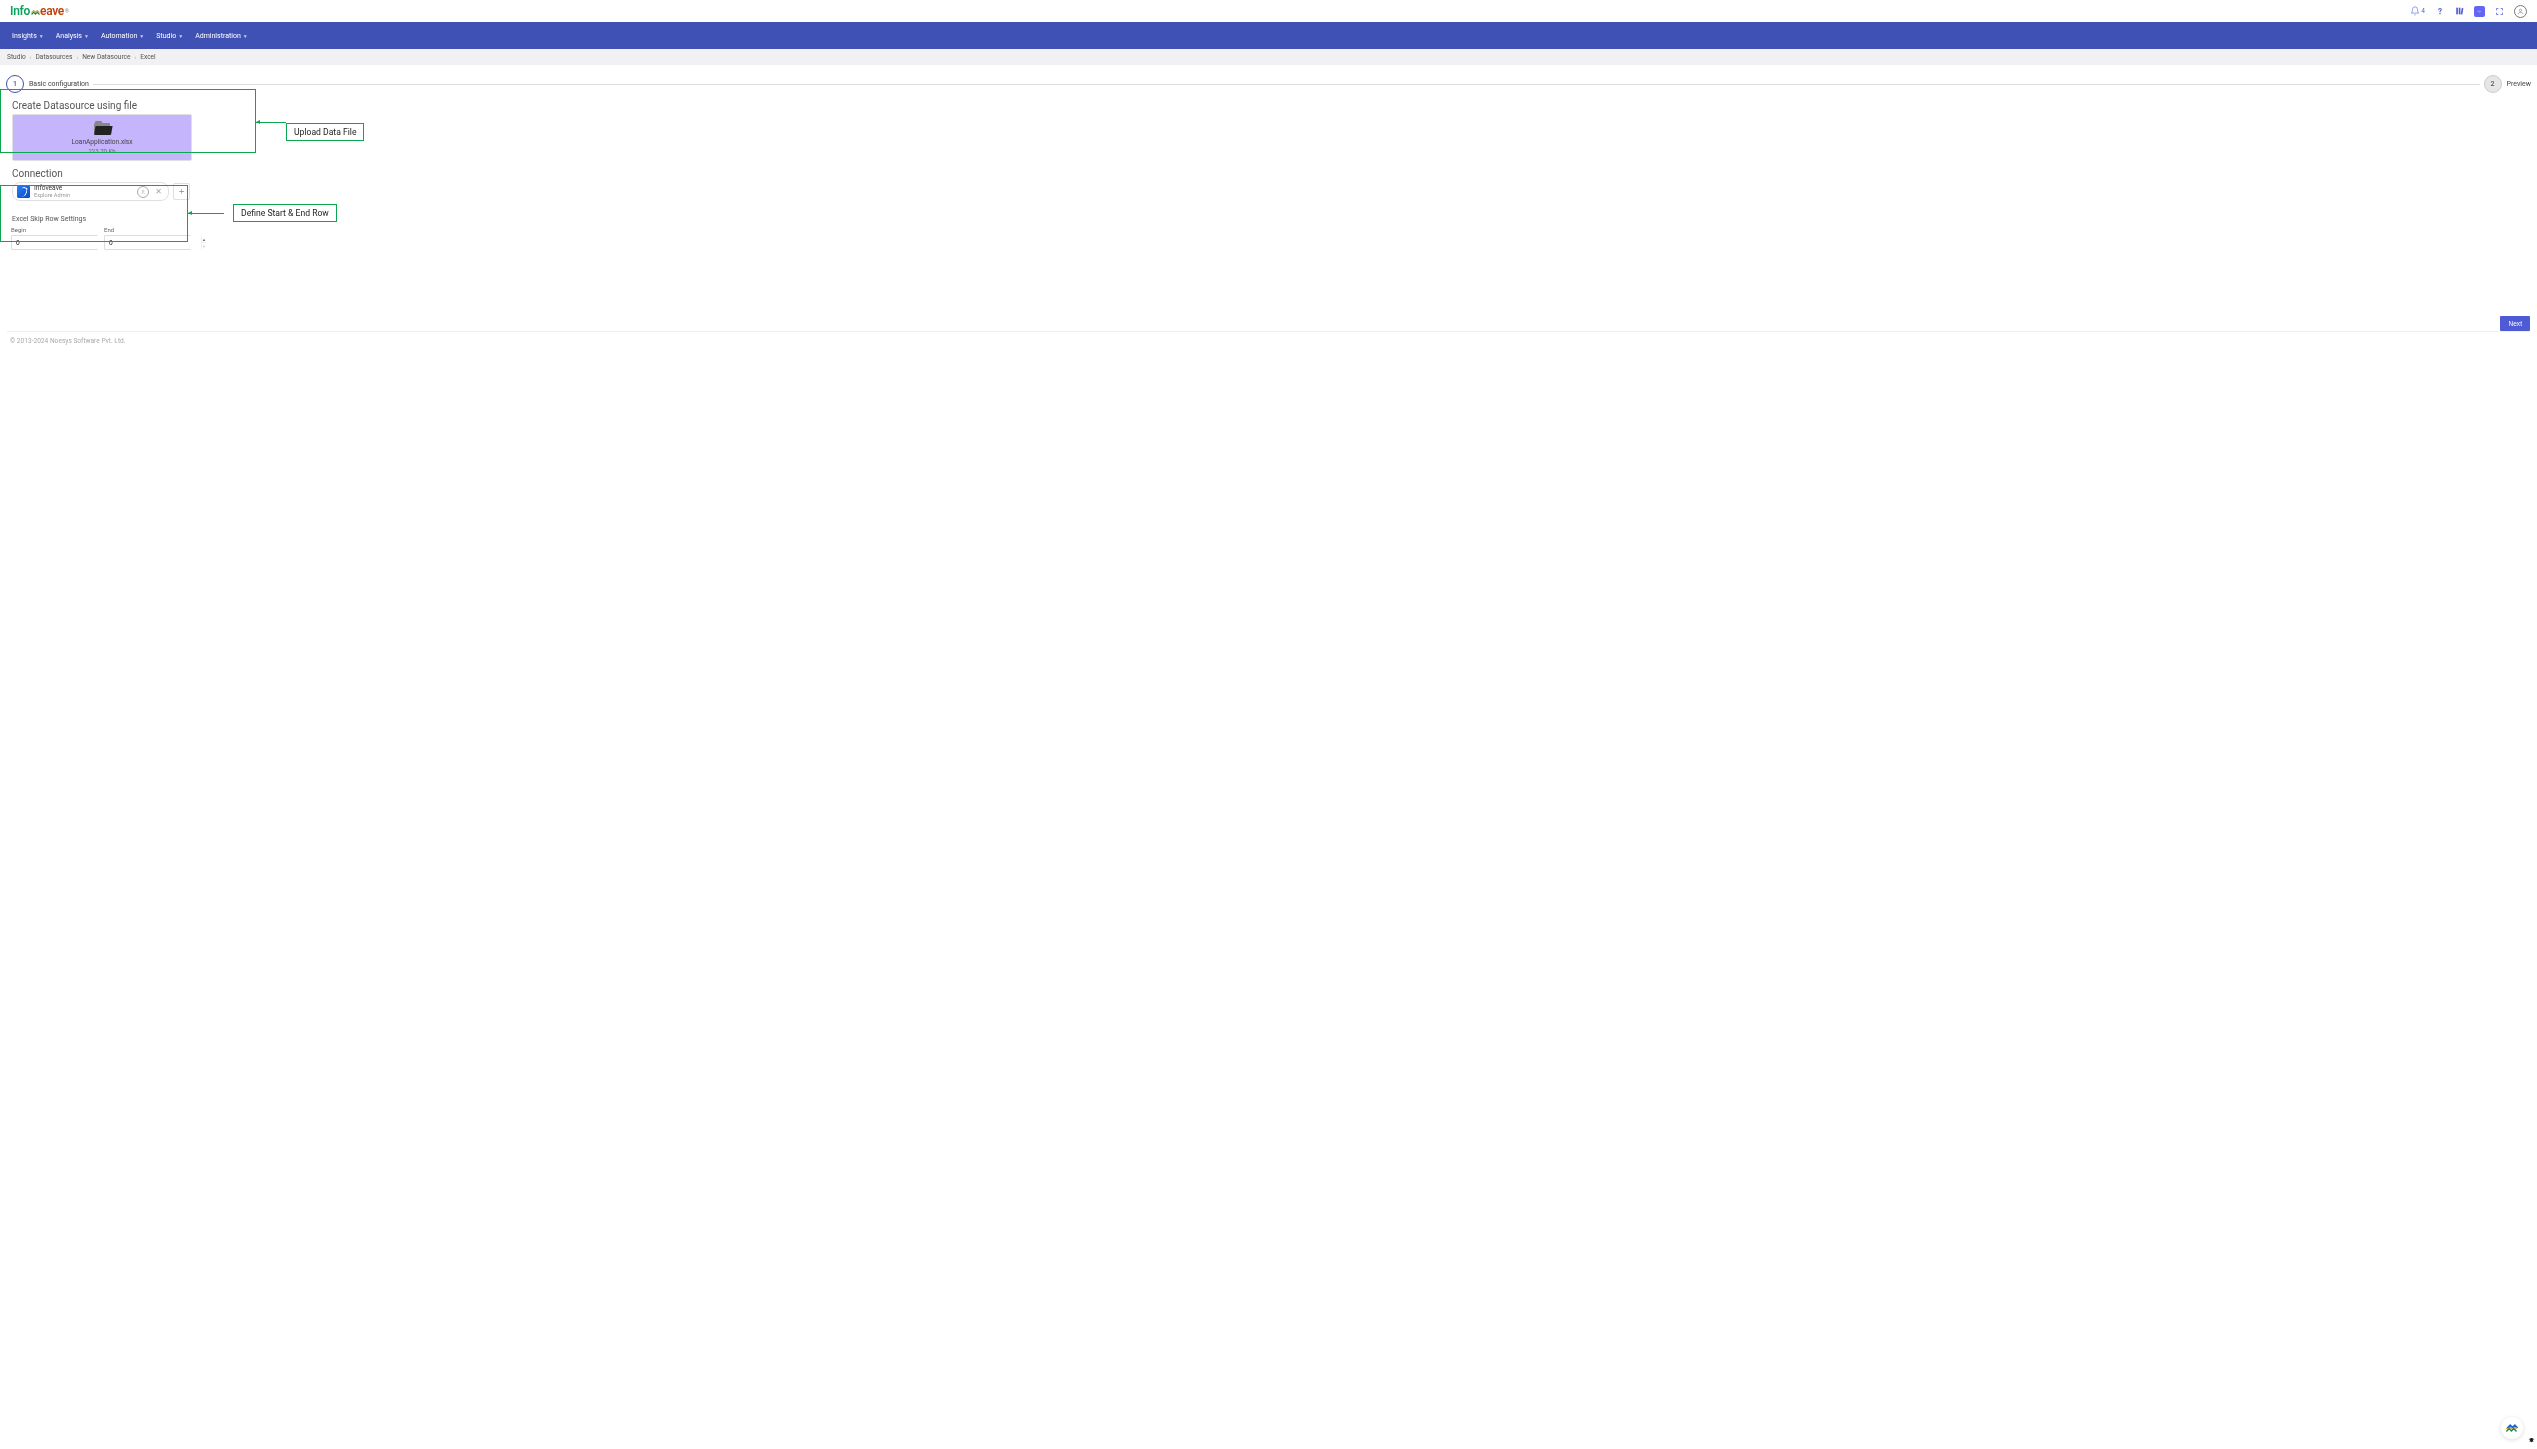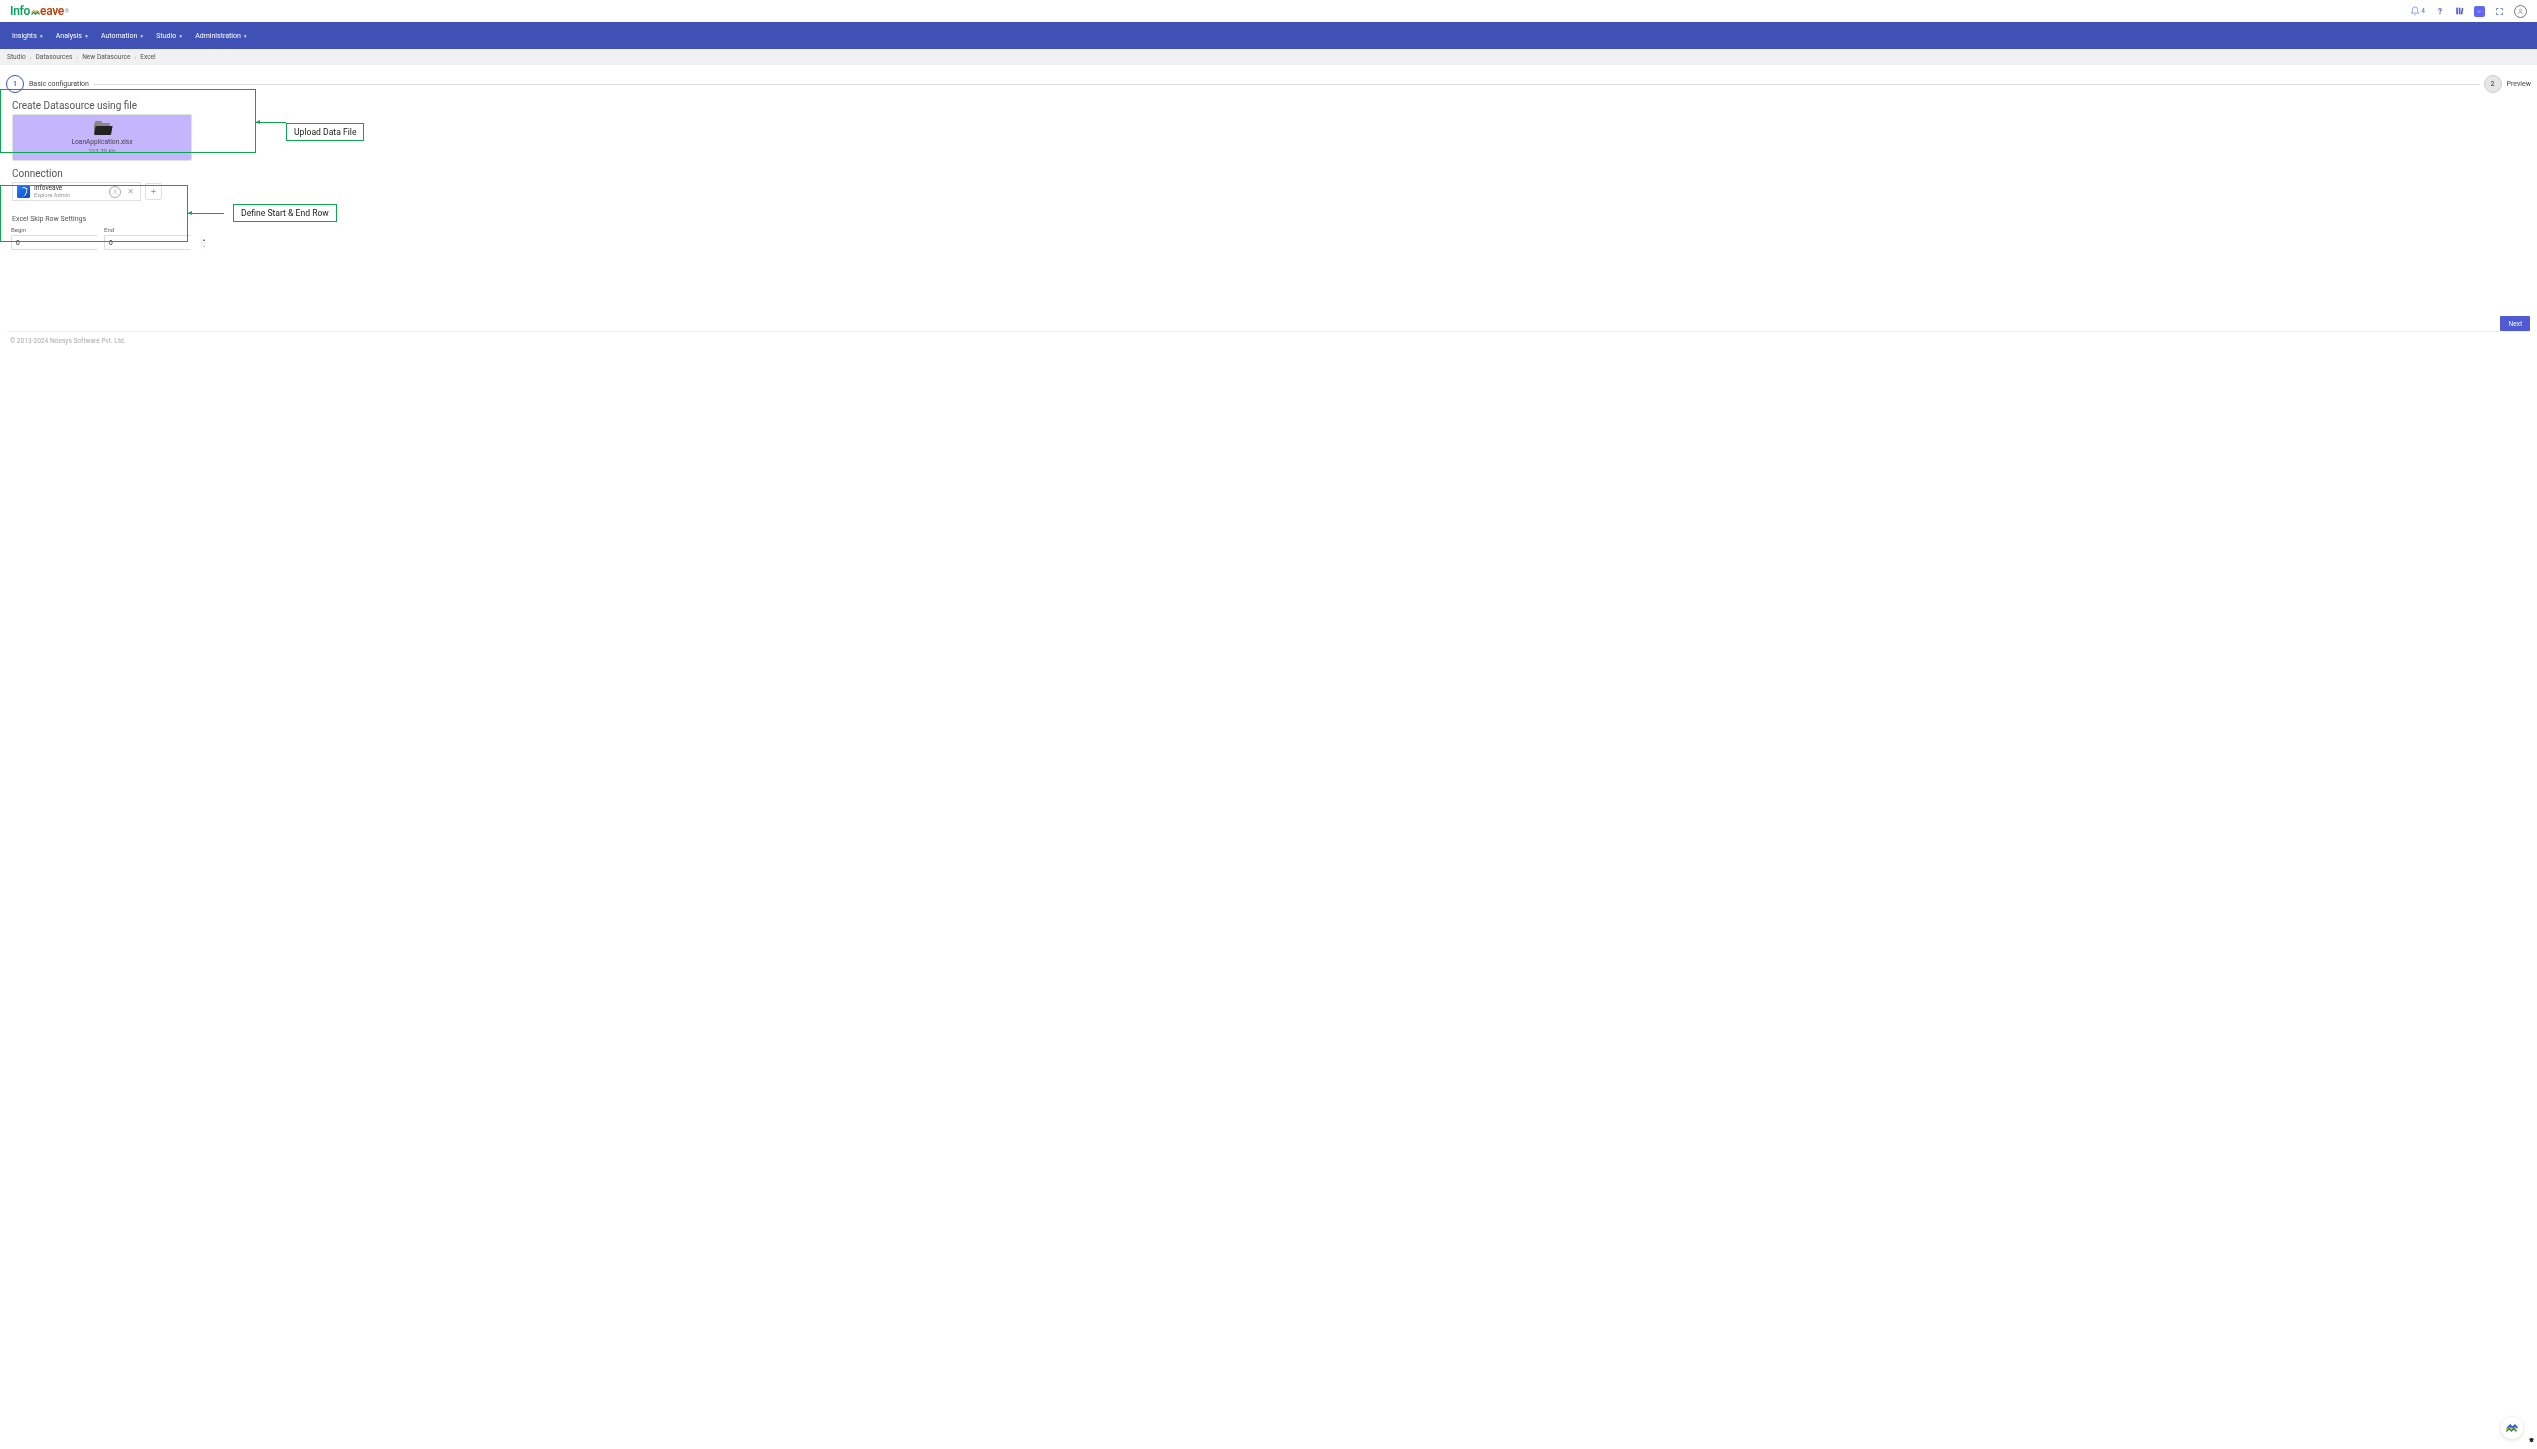--- a/index.html
+++ b/index.html
@@ -202,23 +202,23 @@
   .connection-row {
     display: flex;
     align-items: center;
     gap: 4px;
     margin-top: 3px;
     margin-left: 1px;
   }
   .conn-chip {
     display: flex;
     align-items: center;
-    width: 129px;
+    width: 157px;
     border: 0.5px solid #e0e0e0;
-    border-radius: 0;
+    border-radius: 8px;
     padding: 2px 4px;
     gap: 4px;
   }
   .conn-logo {
     width: 13px; height: 13px;
     background: linear-gradient(135deg,#2a7fff,#0a4abf);
     border-radius: 1.5px;
     position: relative;
   }
   .conn-logo::after {

